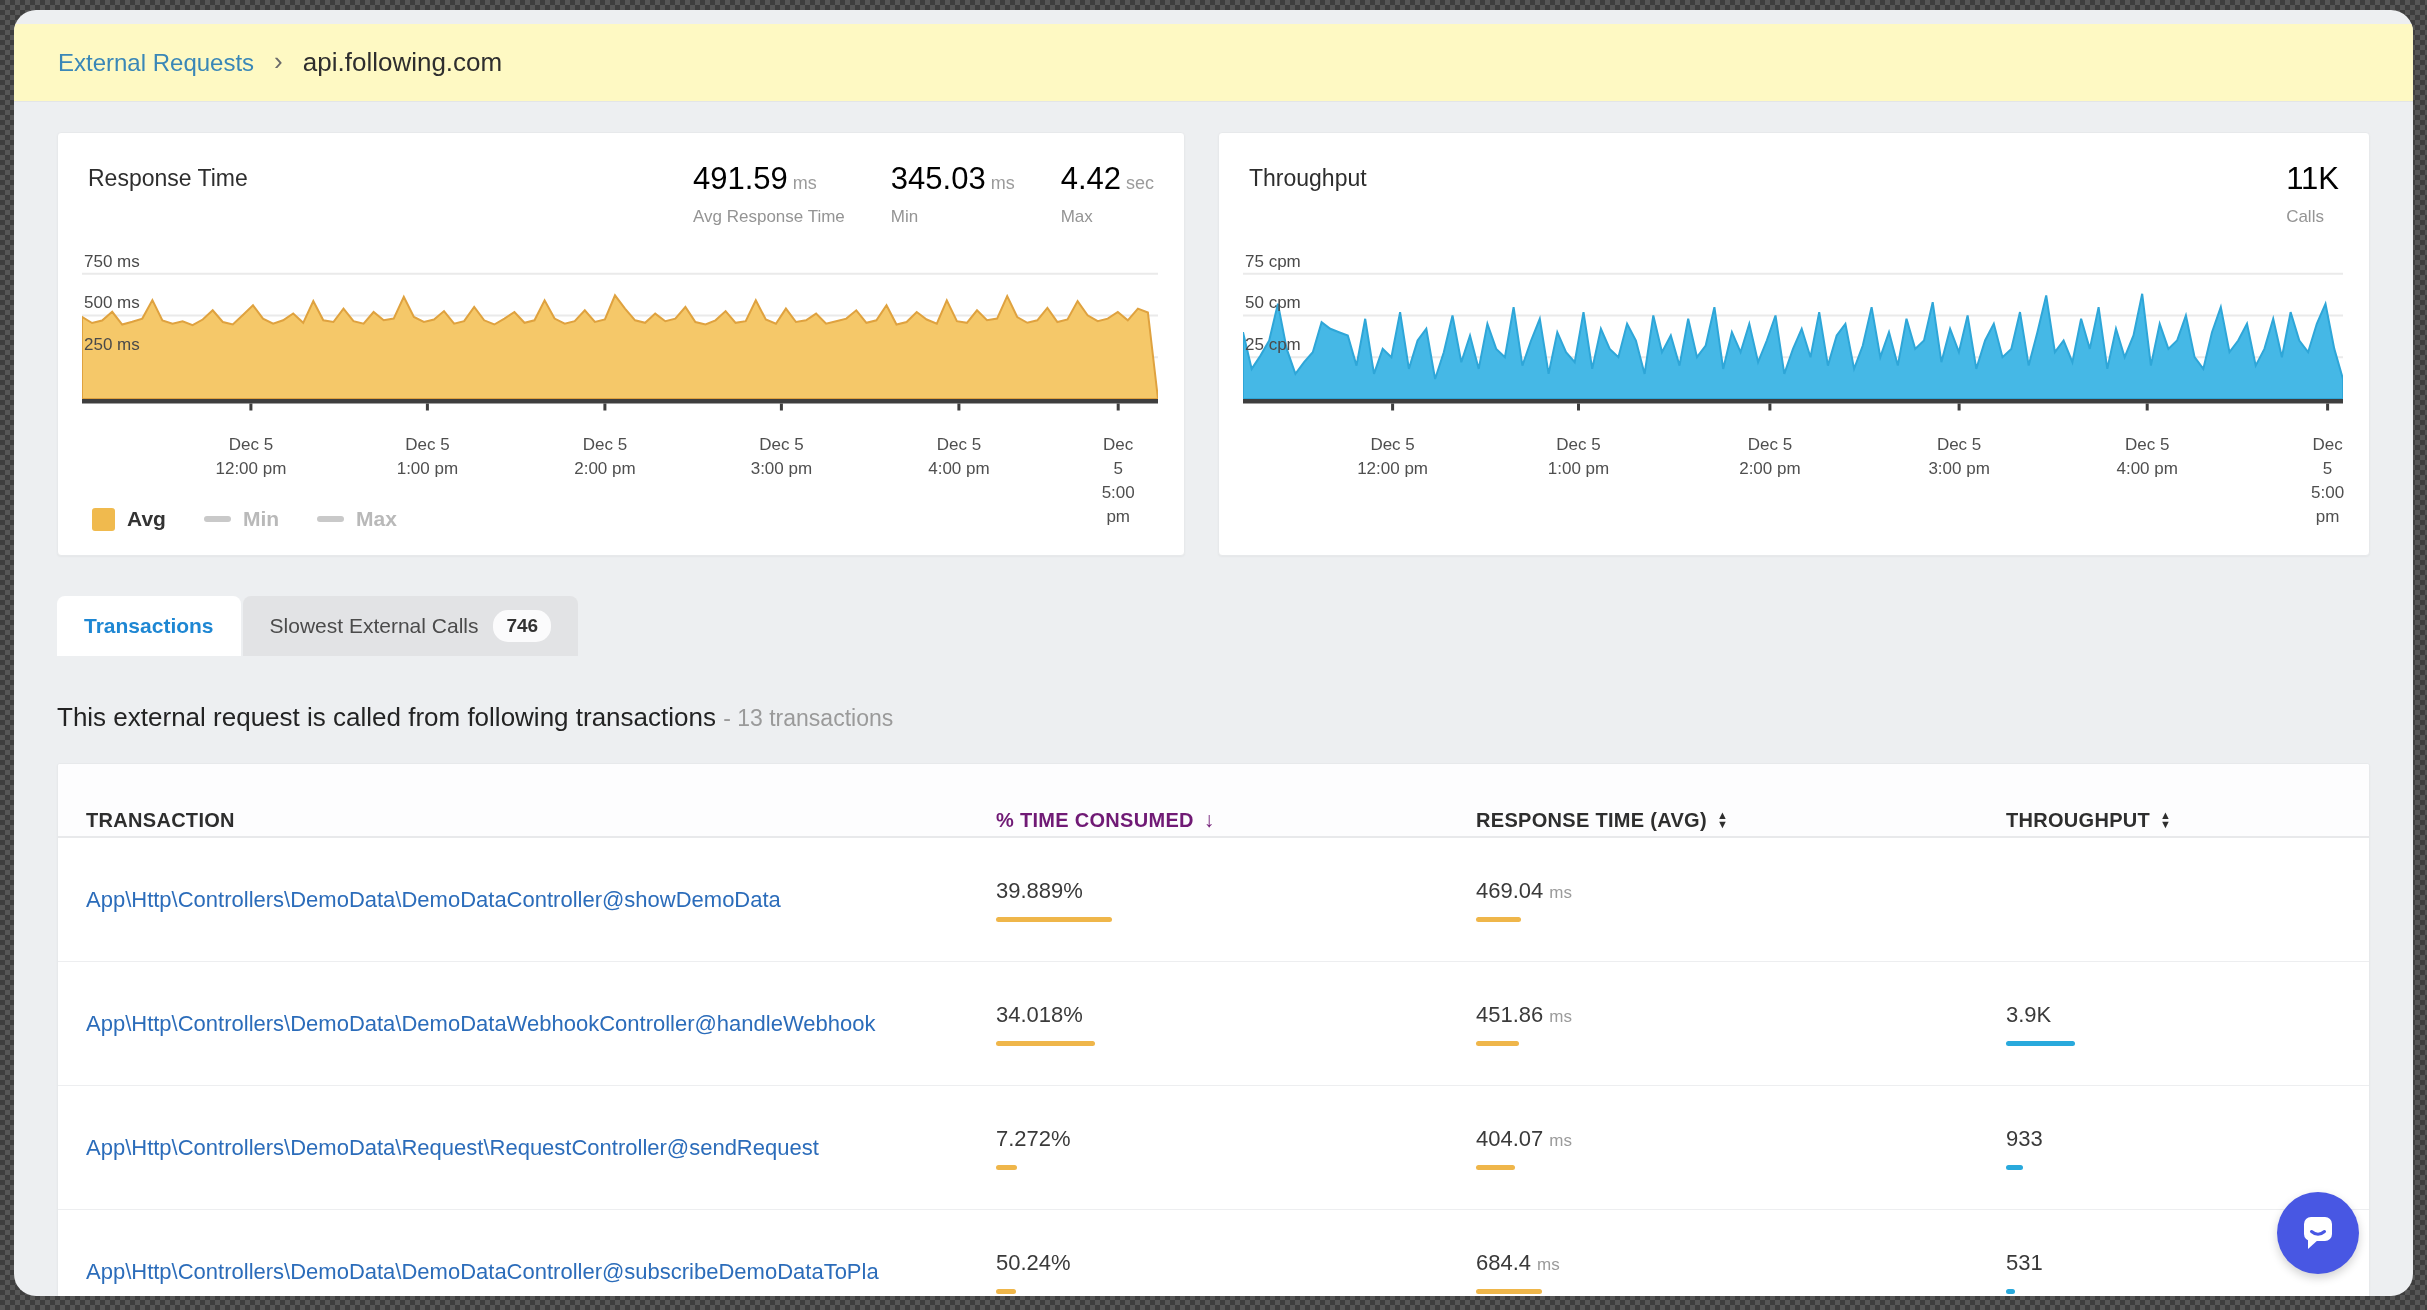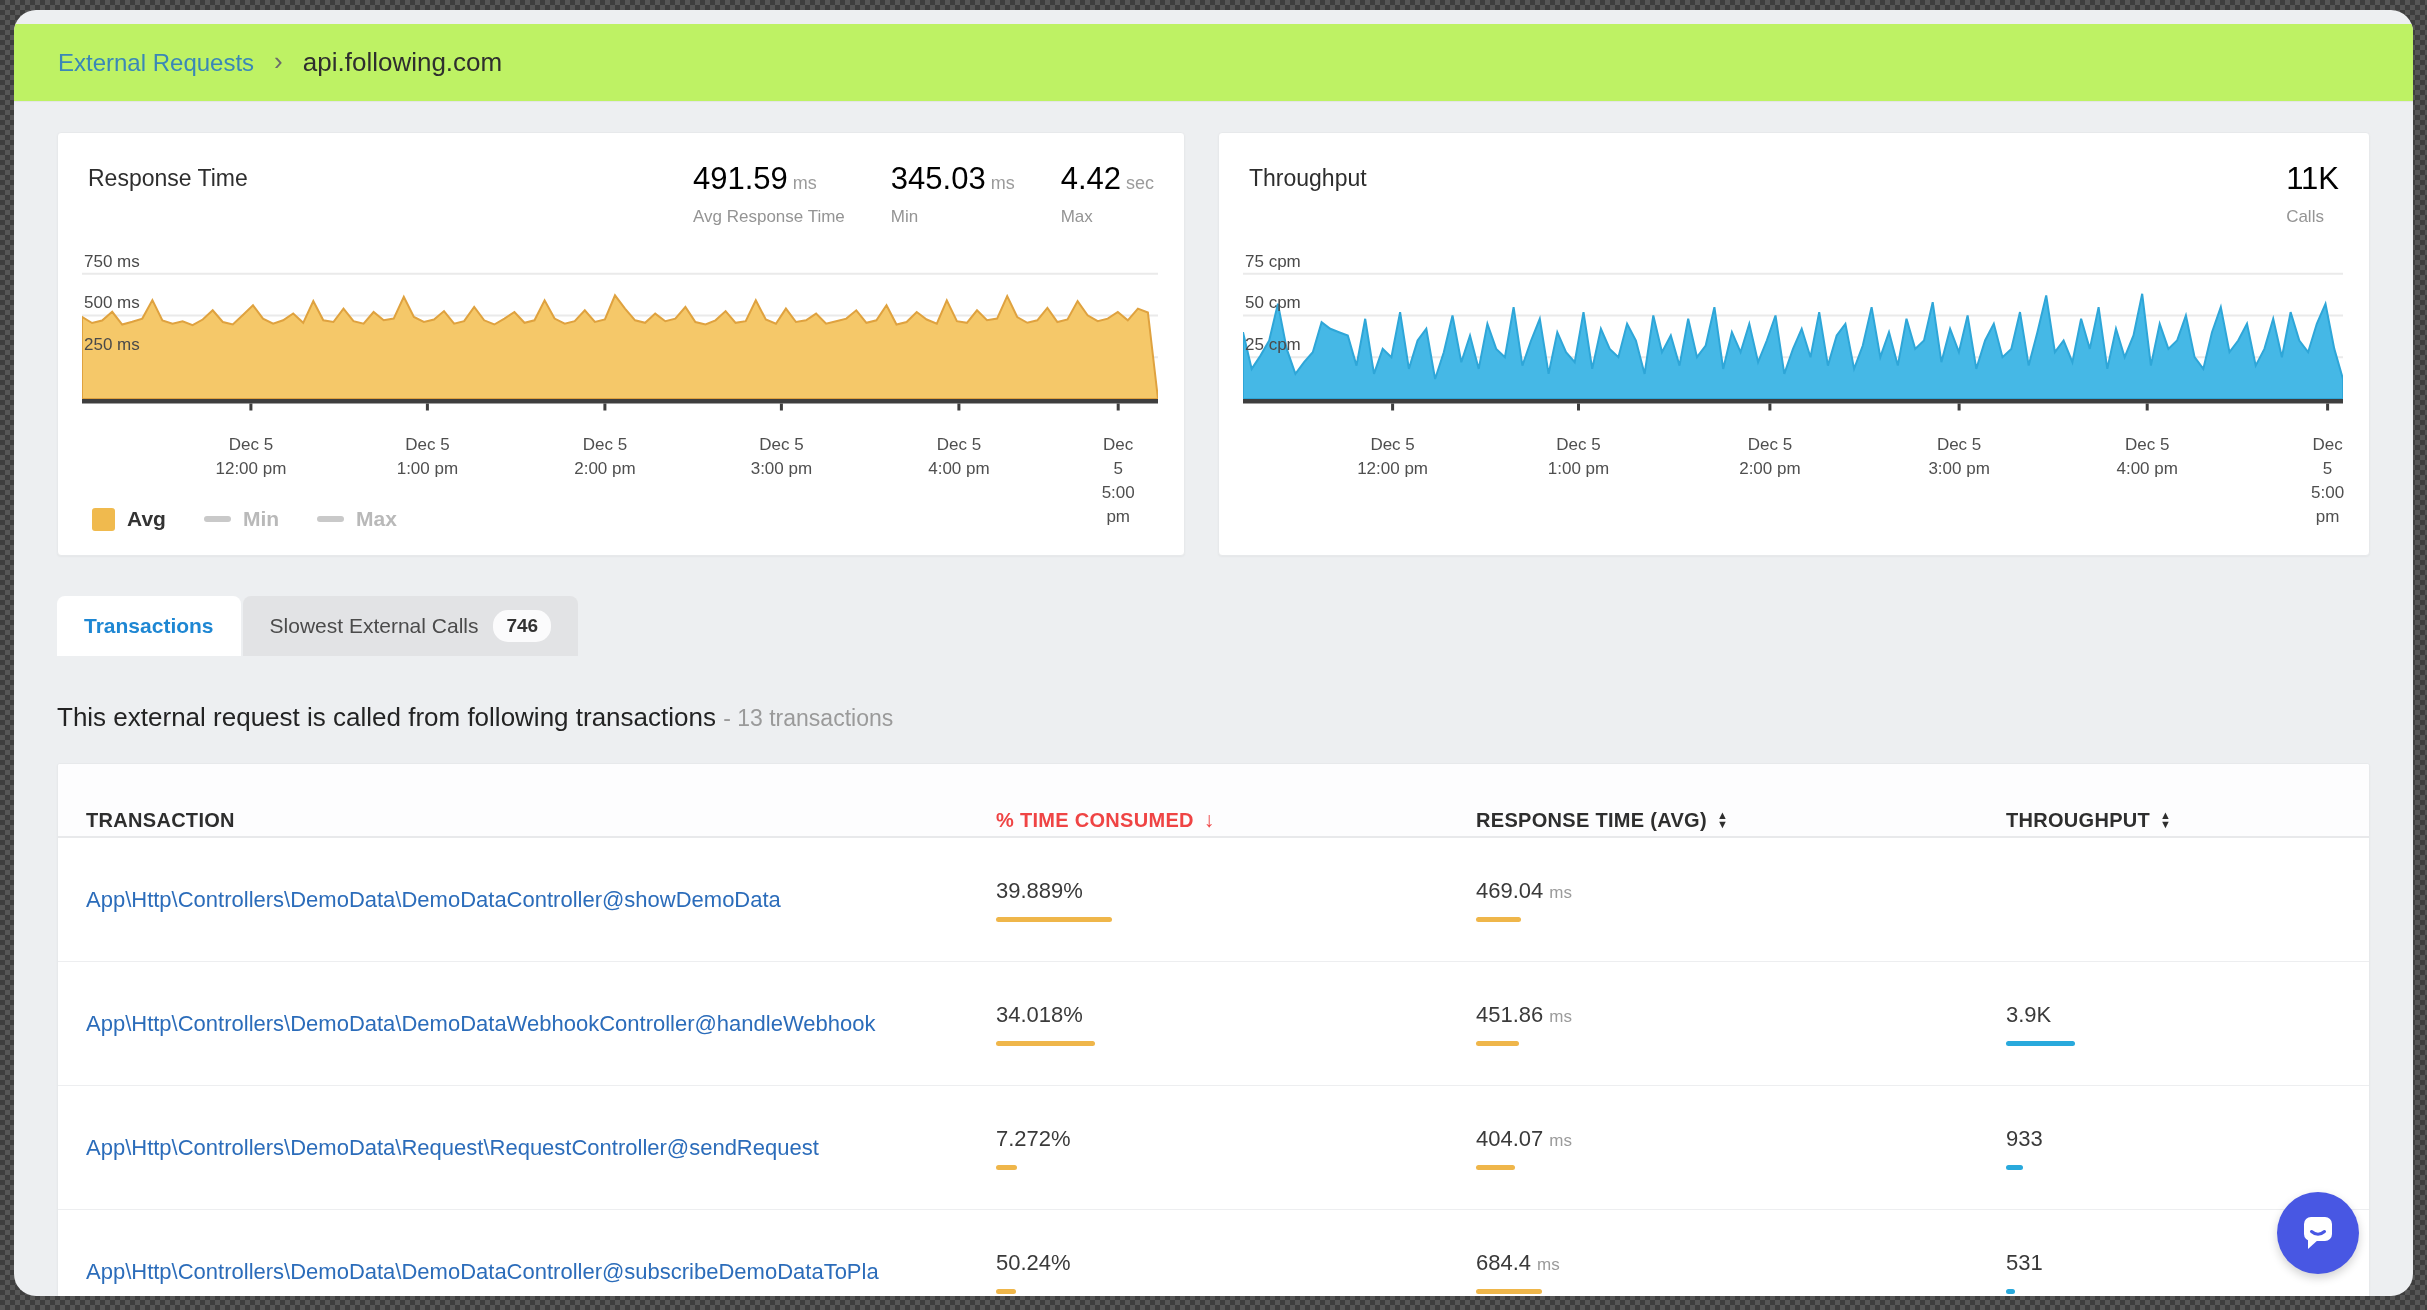--- a/index.html
+++ b/index.html
@@ -8,21 +8,21 @@
     font-family:"Liberation Sans", sans-serif;
     background: repeating-conic-gradient(#565656 0% 25%, #3e3e3e 0% 50%) 0 0 / 10px 10px;
     position:relative; overflow:hidden;
   }
   .app {
     position:absolute; left:14px; top:10px; right:14px; bottom:14px;
     background:#edeff1; border-radius:22px; overflow:hidden;
   }
   
   .topbar {
-    margin-top:14px; background:#bef264; height:78px;
+    margin-top:14px; background:#fef9c3; height:78px;
     display:flex; align-items:center; gap:20px; padding:0 44px;
     border-bottom:1px solid #e3e5e7;
   }
   .crumb-link { color:#3a87b7; font-size:24px; text-decoration:none; cursor:pointer; }
   .crumb-sep { color:#6b6b6b; font-size:26px; margin-top:-3px; }
   .crumb-current { color:#2e2e2e; font-size:26px; }
 
   main { padding:0 43px; }
 
   
@@ -75,21 +75,21 @@
 
   
   .table { margin-top:30px; min-height:500px; border-radius:3px; overflow:hidden; }
   .thead, .trow {
     display:grid; grid-template-columns:910px 480px 530px 1fr;
     align-items:center; padding-left:28px;
   }
   .thead { height:74px; border-bottom:2px solid #e8e9eb; background:#fdfdfe; }
   .th { display:flex; align-items:center; gap:10px; font-size:20px; font-weight:700;
         letter-spacing:.3px; color:#2e2e2e; cursor:pointer;margin-top:40px; }
-  .th.sorted { color:#ef4444; }
+  .th.sorted { color:#701a75; }
   .sort-desc-glyph { font-size:21px; font-weight:700; }
   .sort-both { display:flex; flex-direction:column; line-height:9px; font-size:11px; color:#2e2e2e; }
   .trow { height:124px; border-bottom:1px solid #edeef0; }
   .txn-link { color:#2b6cba; font-size:22px; text-decoration:none; cursor:pointer;
               white-space:nowrap; overflow:hidden; display:block; padding-right:30px; }
   .cellv .val { font-size:22px; color:#3a3a3a; }
   .cellv .unit { font-size:17px; color:#9b9b9b; margin-left:6px; }
   .bar { height:5px; border-radius:3px; margin-top:13px; }
 
   

